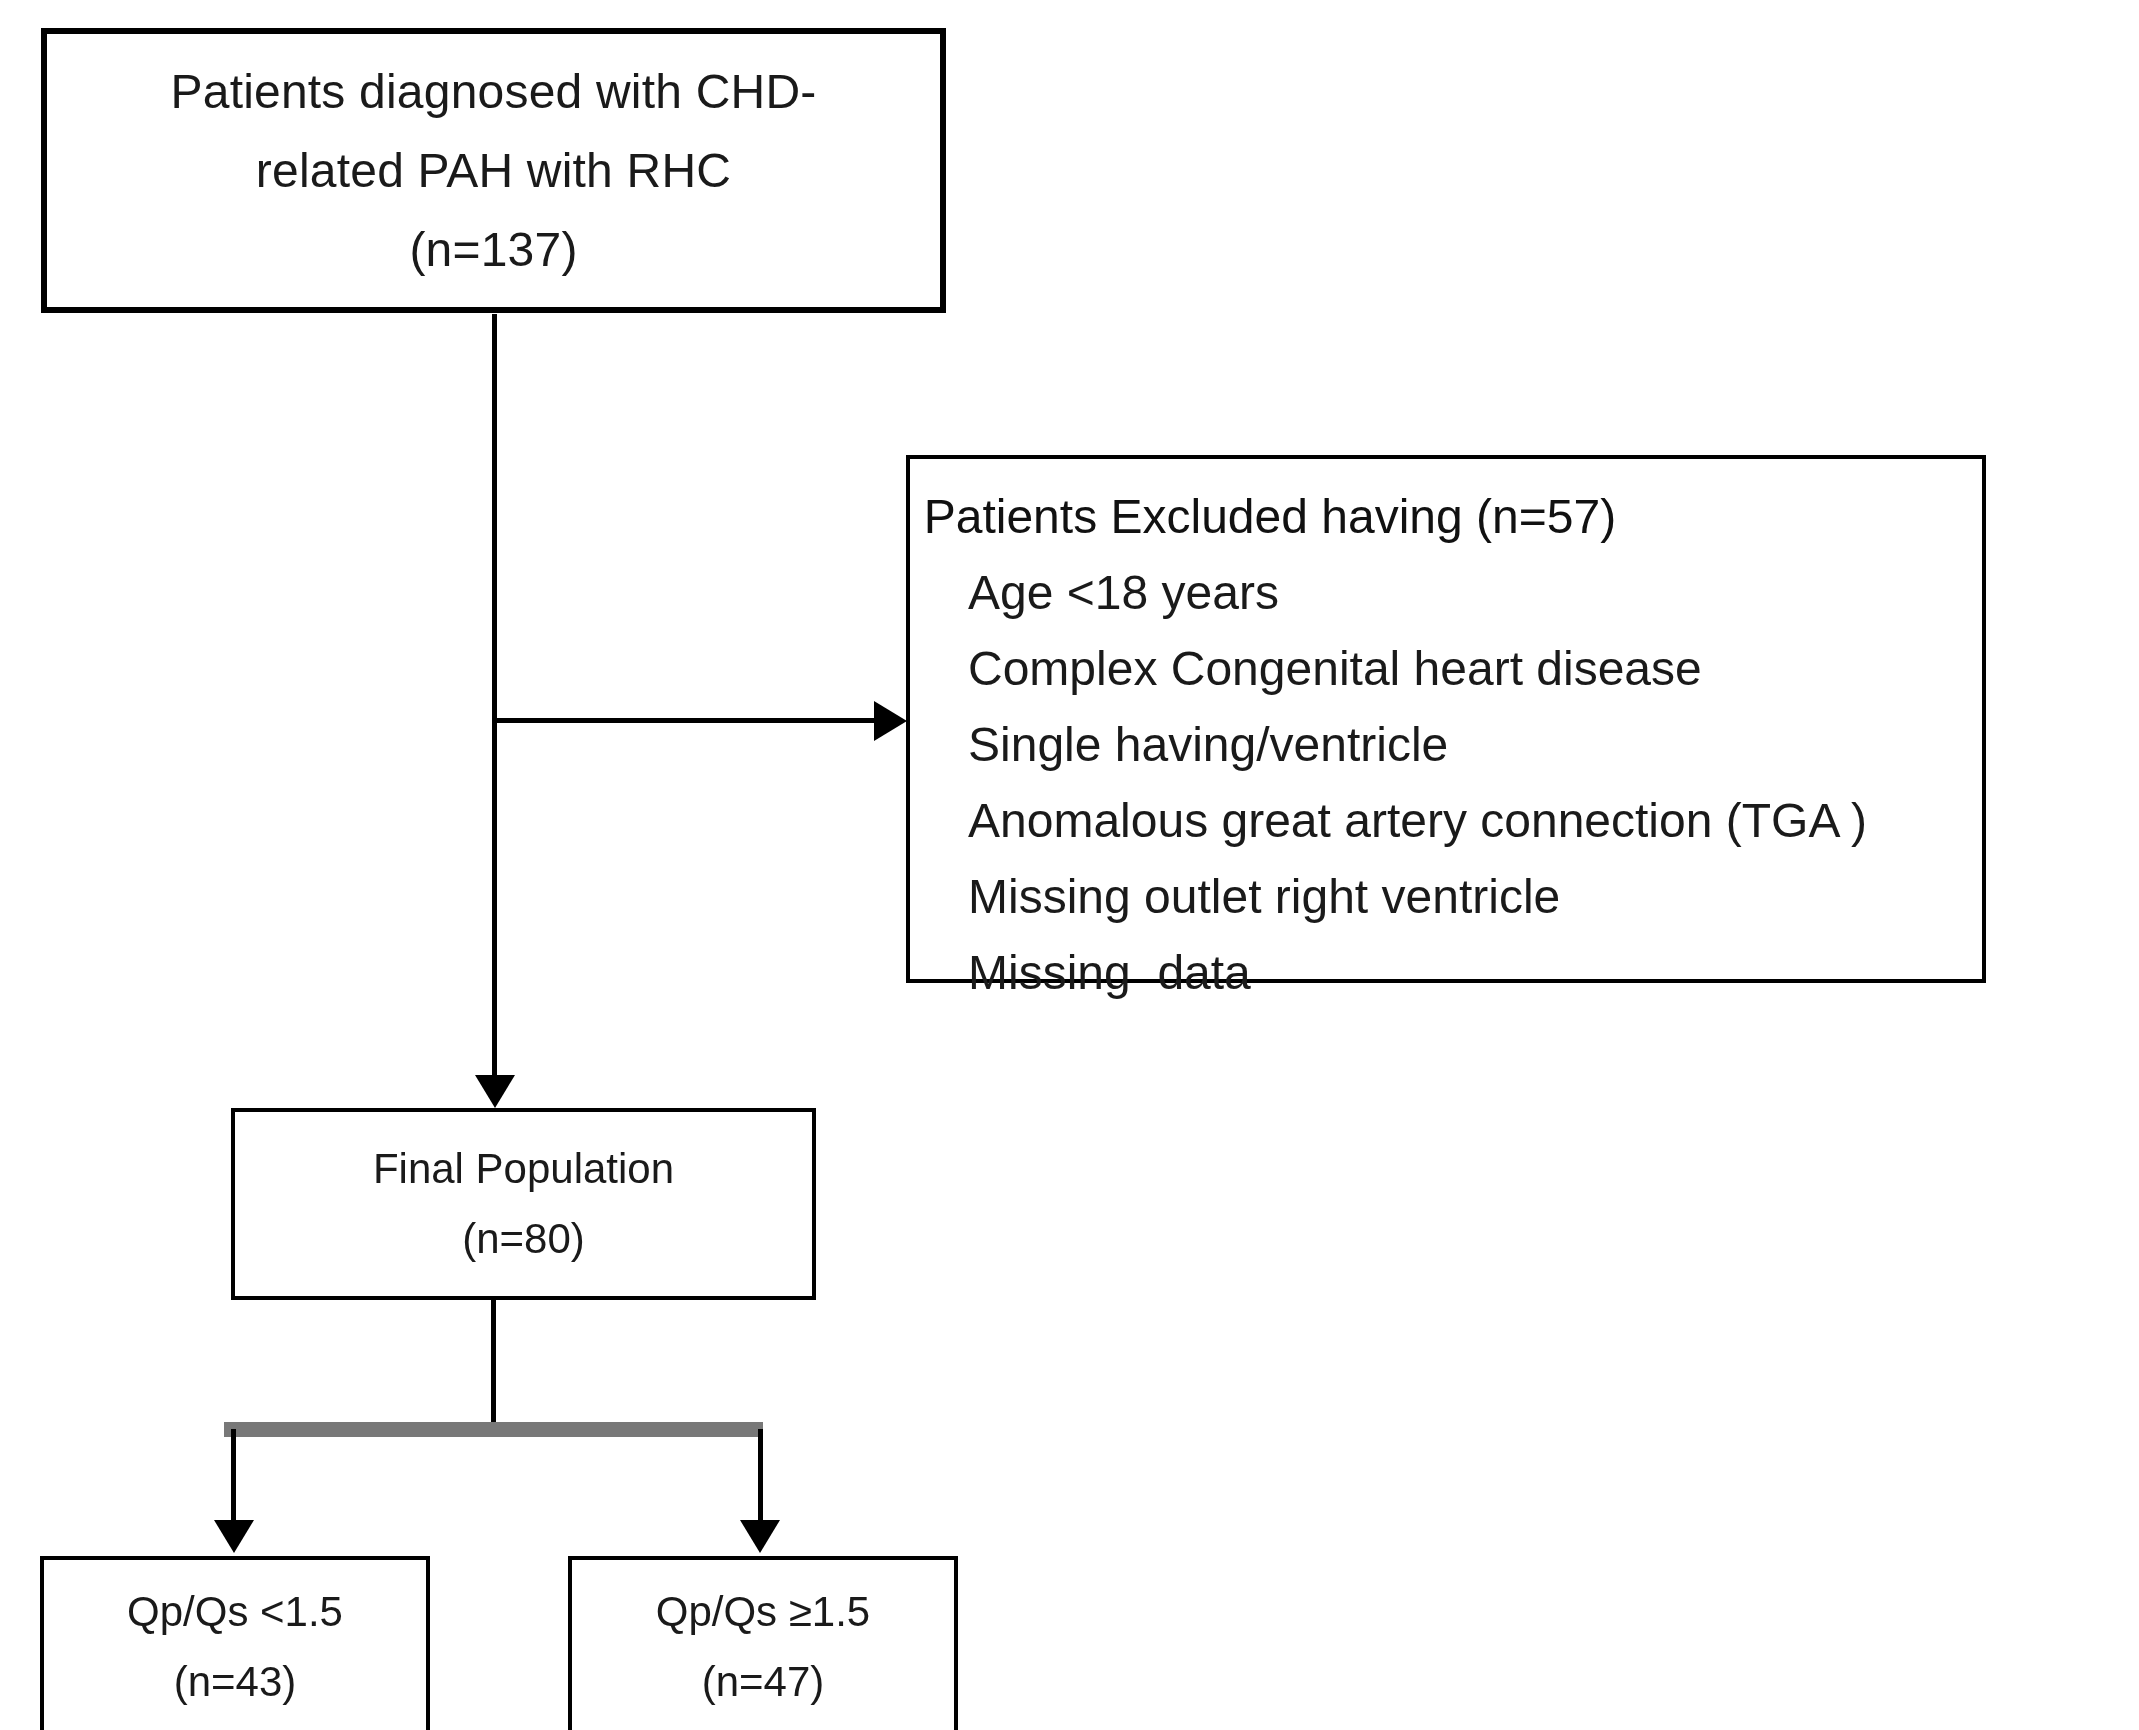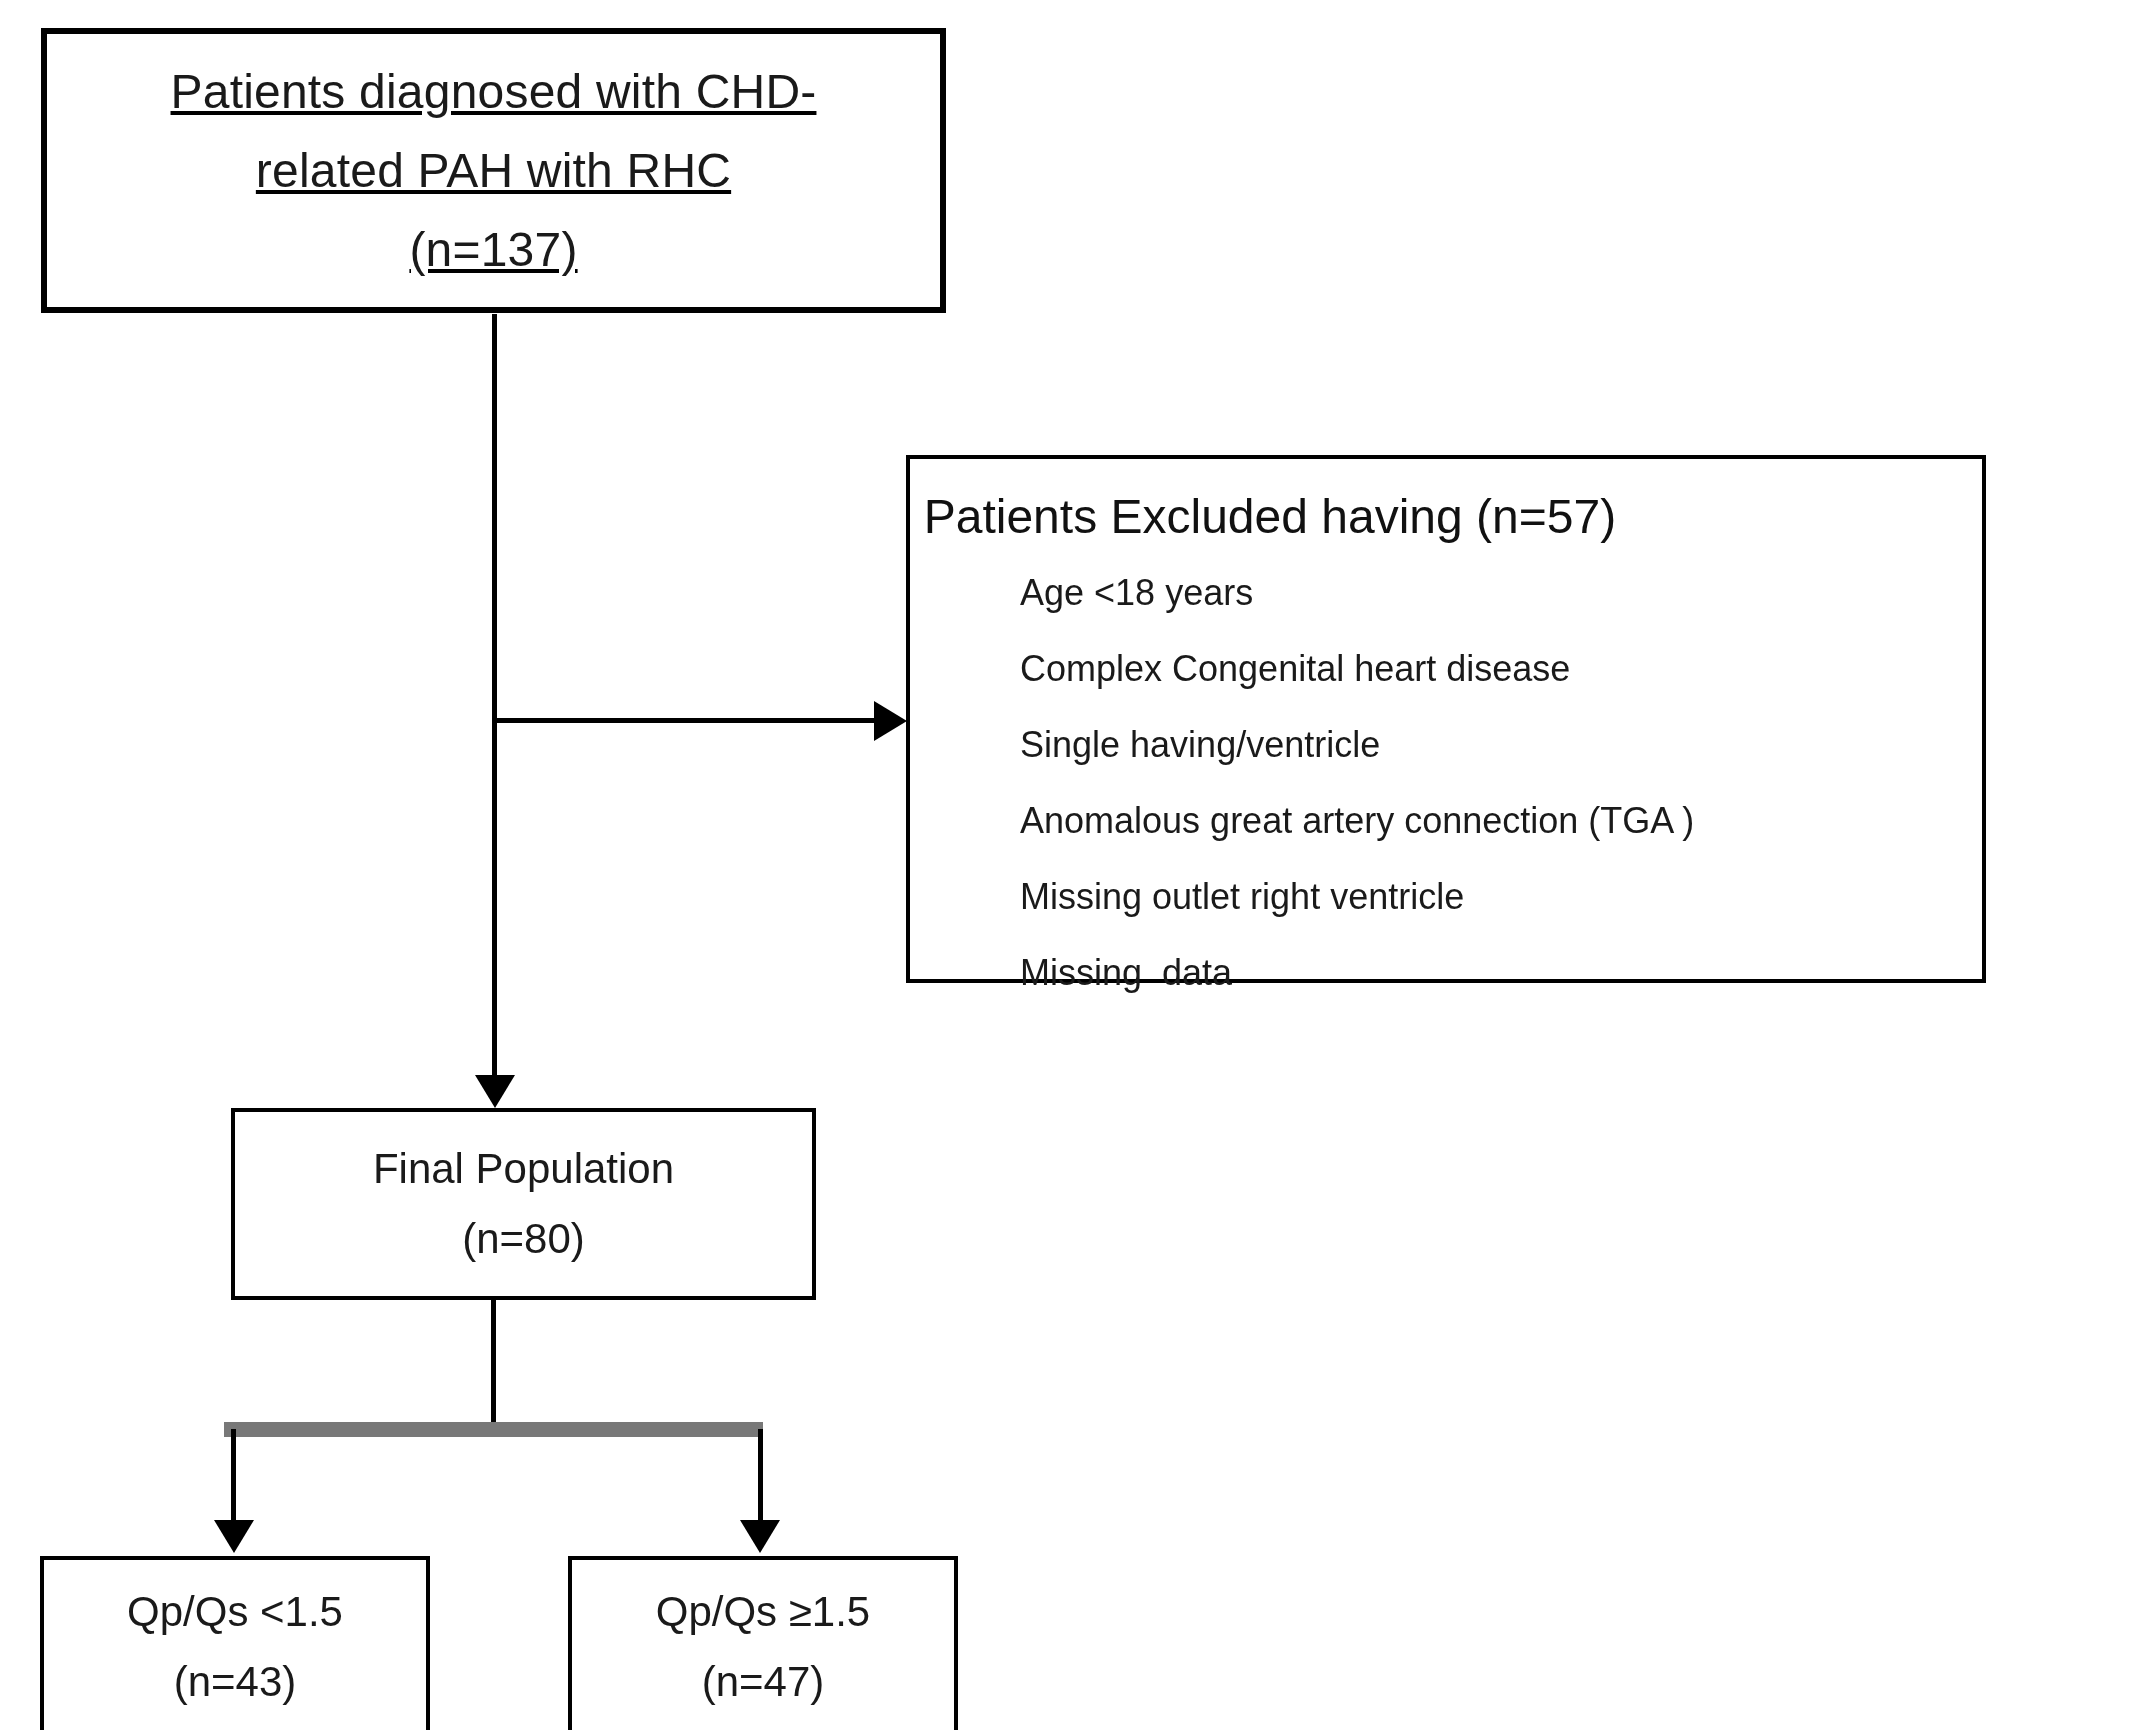--- a/index.html
+++ b/index.html
@@ -40,25 +40,25 @@
     letter-spacing: 0.2px;
   }
   .excl-head {
     font-size: 48px;
     line-height: 76px;
     color: #111111;
     white-space: pre;
     padding-left: 13.7px;
   }
   .excl-item {
-    font-size: 36px;
+    font-size: 48px;
     line-height: 76px;
     color: #1a1a1a;
     white-space: pre;
-    padding-left: 110px;
+    padding-left: 58px;
   }
   .small-text {
     font-size: 42px;
     line-height: 70px;
     color: #1a1a1a;
     white-space: pre;
   }
 
   
   .vline {
@@ -90,21 +90,21 @@
     border-top: 20px solid transparent;
     border-bottom: 20px solid transparent;
     border-left: 33px solid #000000;
   }
 </style>
 </head>
 <body>
 
 <div id="canvas">
 
-  <div class="node-box" style="left:41px; top:28px; width:905px; height:285px;text-decoration:underline;">
+  <div class="node-box" style="left:41px; top:28px; width:905px; height:285px;">
     <div class="line-text">Patients diagnosed with CHD-</div>
     <div class="line-text">related PAH with RHC</div>
     <div class="line-text">(n=137)</div>
   </div>
 
   <div class="vline" style="left:492px; top:314px; height:769px;"></div>
 
   <div class="hline" style="left:492px; top:718px; width:384px;"></div>
   <div class="arrow-right" style="left:874px; top:701px;"></div>
 

